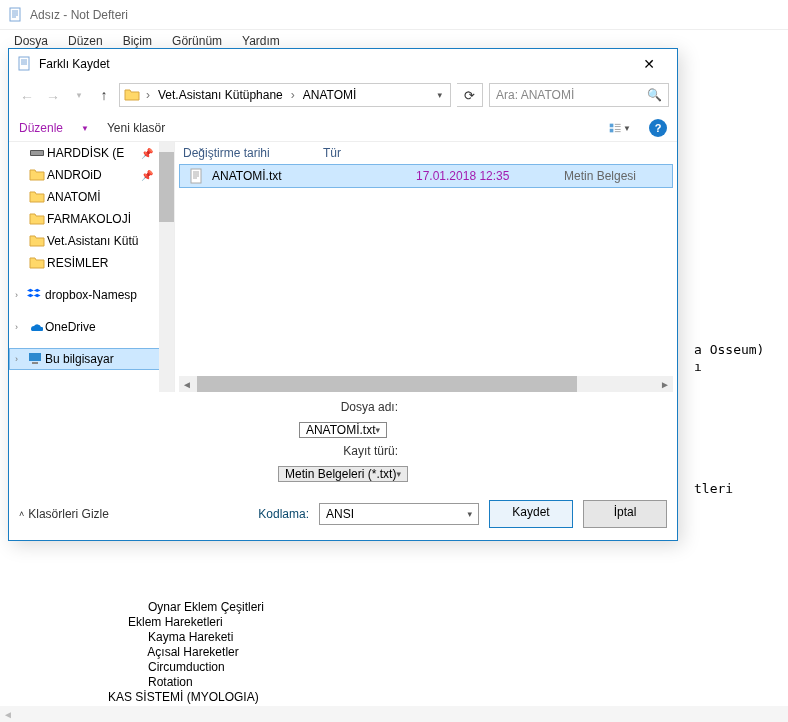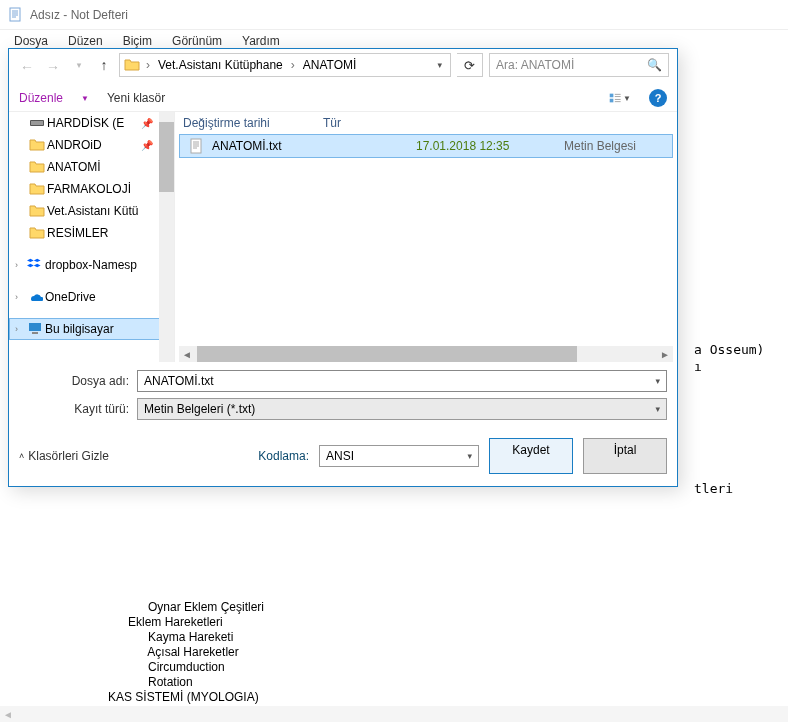--- a/index.html
+++ b/index.html
@@ -53,41 +53,41 @@
 
   .filelist { flex:1; display:flex; flex-direction:column; position:relative; border-left:1px solid #eee;}
   .cols { display:flex; padding:4px 8px; color:#3b5a84; }
   .col-name { flex:1; }
   .col-date { width:140px; }
   .col-type { width:100px; }
   .sort-up { font-size:8px; color:#555; margin-left:40px;}
   .row { display:flex; align-items:center; padding:3px 8px; background:#cde8ff; border:1px solid #7ab7e9; margin:0 4px; gap:8px;}
   .row .fico { width:16px; height:16px; }
   .row .rn { flex:1; color:#000; }
-  .row .rd { width:140px; color:#4d7c0f; }
+  .row .rd { width:140px; color:#a21caf; }
   .row .rt { width:100px; color:#666; }
   .hscroll { position:absolute; bottom:0; left:4px; right:4px; height:16px; background:#f0f0f0; display:flex; align-items:center;}
   .hscroll .arrow { width:16px; text-align:center; color:#777; font-size:10px;}
   .hscroll .hthumb { width:380px; height:16px; background:#c0c0c0; margin-left:2px;}
 
   .form-area { padding:8px 10px 4px 10px; }
-  .form-row { display:flex; align-items:center; margin-bottom:6px; gap:8px; }
+  .form-row { display:flex; align-items:center; margin-bottom:6px; gap:8px;flex-direction:column; }
   .form-row .lbl { width:110px; text-align:right; color:#333; }
   .form-row .input { flex:1; height:22px; border:1px solid #888; padding:0 6px; display:flex; align-items:center; background:#fff; }
   .form-row .combo { flex:1; height:22px; border:1px solid #999; background:#eaeaea; padding:0 6px; display:flex; align-items:center; }
   .combo .dd { margin-left:auto; font-size:9px; color:#555; }
   .input .dd { margin-left:auto; font-size:9px; color:#555; }
 
   .btn-row { display:flex; align-items:center; padding:8px 10px 12px 10px; gap:10px; }
   .btn-row .hide { color:#333; display:flex; align-items:center; gap:4px; }
   .btn-row .spacer { flex:1; }
   .enc-lbl { color:#0c4a6e; }
   .enc-combo { width:160px; height:22px; border:1px solid #999; background:#fff; padding:0 6px; display:flex; align-items:center;}
   .enc-combo .dd { margin-left:auto; font-size:9px; color:#555;}
-  .btn { width:84px; height:36px; border:1px solid #999; background:#e6e6e6; text-align:center; line-height:22px;}
+  .btn { width:84px; height:28px; border:1px solid #999; background:#e6e6e6; text-align:center; line-height:22px;}
   .btn.primary { border:1px solid #197dc3; background:#eaf3fb;}
 
   svg { display:block; }
 
   .bottom-scroll { position:absolute; left:0; right:0; bottom:0; height:16px; background:#f5f5f5; display:flex; align-items:center;}
   .bottom-scroll .arr { width:16px; text-align:center; color:#bbb; font-size:10px;}
 </style>
 </head>
 <body>
 
@@ -125,20 +125,28 @@
 
 </div>
 
     <div class="bottom-scroll">
       <span class="arr">◄</span>
     </div>
   </div>
 </div>
 
 <div class="dialog">
+  <div class="dialog-titlebar">
+    <svg class="dlg-icon" viewBox="0 0 16 16">
+        <rect x="2" y="1" width="10" height="13" fill="#fff" stroke="#7fa8d8"></rect>
+        <path d="M4 4h6M4 6h6M4 8h6" stroke="#7fa8d8"></path>
+      </svg>
+    <span class="dlg-title">Farklı Kaydet</span>
+    <div class="close">✕</div>
+  </div>
 
   <div class="navrow">
     <span class="nav-arrow">←</span>
     <span class="nav-arrow">→</span>
     <span class="nav-arrow" style="font-size:9px;">▾</span>
     <span class="nav-up">↑</span>
     <div class="addr">
       <svg class="folder-icon" viewBox="0 0 16 16">
           <path d="M1 3h5l1 2h8v8H1z" fill="#ffd869" stroke="#d9a741"></path>
         </svg>

